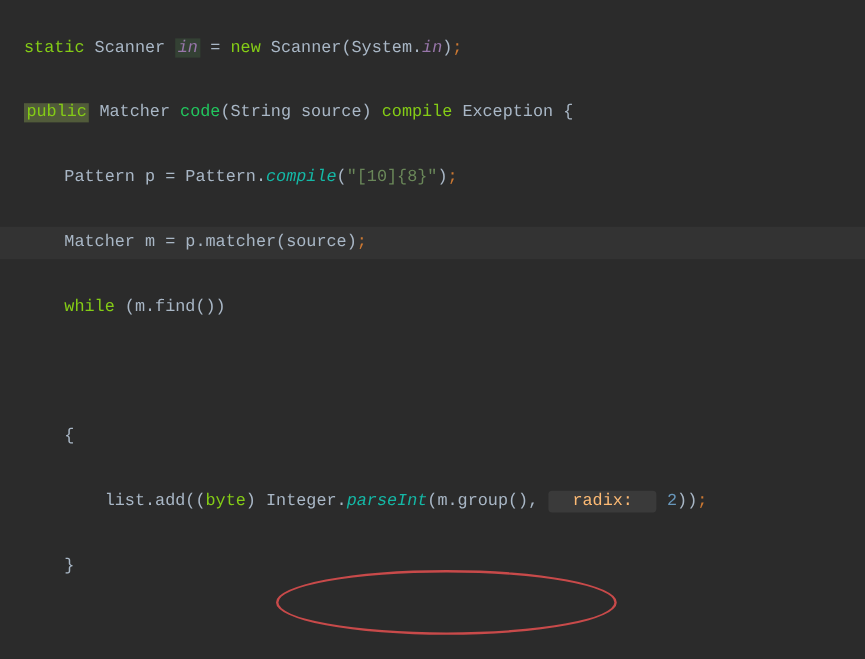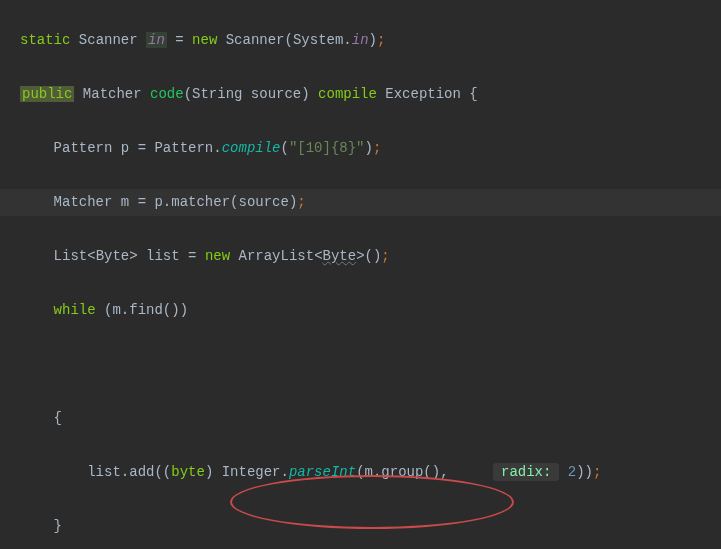--- a/index.html
+++ b/index.html
@@ -32,25 +32,24 @@
     width: 721px;
   }
   .kw { color: #84cc16; }
   .fn { color: #22c55e; }
   .str { color: #6a8759; }
   .num { color: #6897bb; }
   .semi { color: #cc7832; }
   .field { color: #9876aa; font-style: italic; }
   .hint {
     background: #3a3a3a;
-    color: #86efac;
-    padding: 1px 8px;
+    color: #fdba74;
+    padding: 1px 20px;
     border-radius: 3px;
     font-style: normal;
-    margin-left: 36px;
   }
   .under { text-decoration: underline wavy #787878; text-decoration-thickness:1px; }
   .boxed-static {
     background: #344134;
     padding: 0 2px;
   }
   .boxed-public {
     background: #515b3a;
     padding: 0 2px;
   }
@@ -67,21 +66,20 @@
   .italic-fn { font-style: italic; color: #14b8a6; }
 </style>
 </head>
 <body>
 
 <div class="code-area">
 <span class="line"><span class="kw">static</span> <span>Scanner</span> <span class="field boxed-static">in</span> <span>=</span> <span class="kw">new</span> <span>Scanner</span>(<span>System.</span><span class="field">in</span><span>)</span><span class="semi">;</span></span>
 <span class="line"><span class="kw boxed-public">public</span> <span>Matcher</span> <span class="fn">code</span><span>(String source)</span> <span class="kw">compile</span> <span>Exception</span> <span>{</span></span>
 <span class="line">    <span>Pattern</span> <span>p</span> <span>=</span> <span>Pattern.</span><span class="italic-fn">compile</span>(<span class="str">"[10]{8}"</span><span>)</span><span class="semi">;</span></span>
 <span class="line line-hl">    <span>Matcher</span> <span>m</span> <span>=</span> <span>p.</span><span>matcher</span><span>(source)</span><span class="semi">;</span></span>
-<span class="line">    <span>List</span><span>&lt;</span><span>Byte</span><span>&gt;</span> <span>list</span> <span>=</span> <span class="kw">new</span> <span>ArrayList</span><span>&lt;</span><span class="under">Byte</span><span>&gt;</span><span>()</span><span class="semi">;</span></span>
 <span class="line">    <span class="kw">while</span> <span>(m.</span><span>find</span><span>())</span></span>
 <span class="line"></span>
 <span class="line">    <span>{</span></span>
 <span class="line">        <span>list.</span><span>add</span><span>((</span><span class="kw">byte</span><span>)</span><span> </span><span>Integer.</span><span class="italic-fn">parseInt</span><span>(m.</span><span>group</span><span>(),</span> <span class="hint">radix:</span> <span class="num">2</span><span>))</span><span class="semi">;</span></span>
 <span class="line">    <span>}</span></span>
 
 
 
 
 

